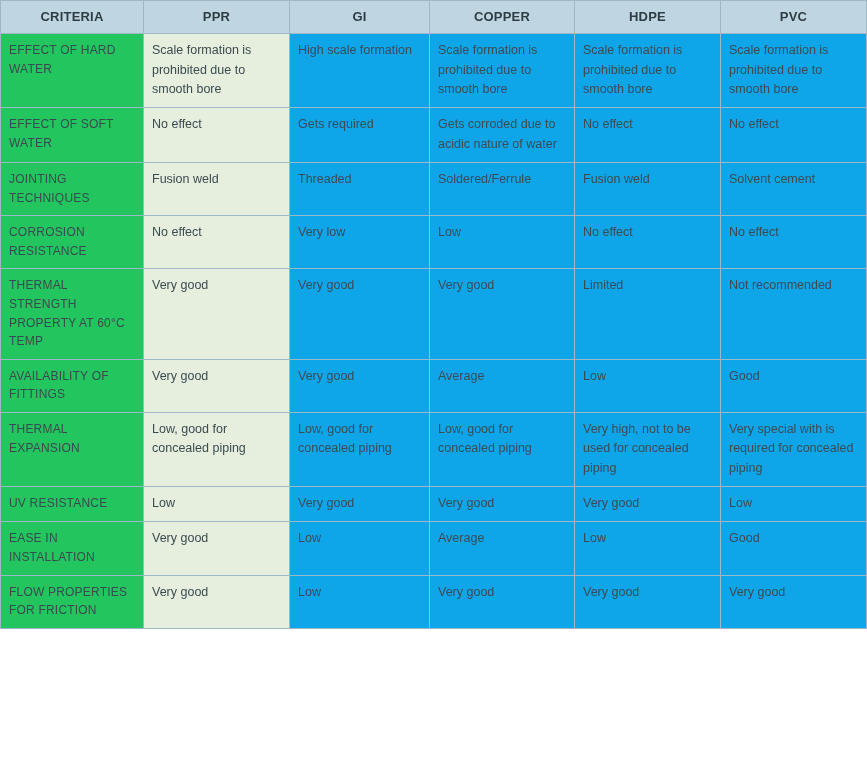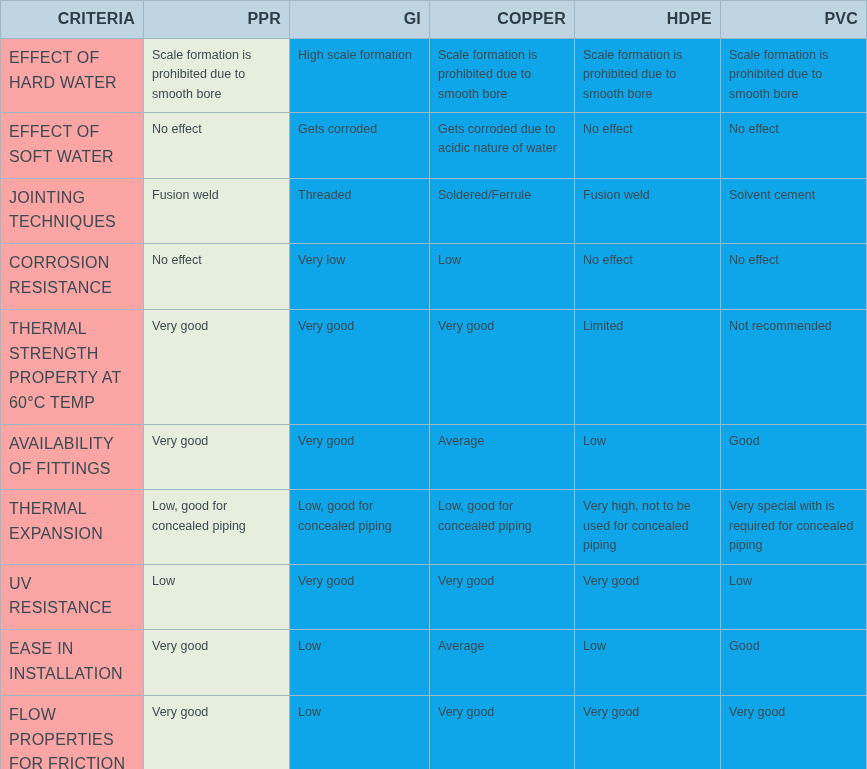--- a/index.html
+++ b/index.html
@@ -24,34 +24,34 @@
     vertical-align: top;
     padding: 7px 8px 8px 8px;
     font-size: 12.5px;
     line-height: 1.55;
     color: #3c4b52;
   }
   table.comparison thead th {
     background: #bfd5e2;
     color: #2e3d45;
     font-weight: bold;
-    font-size: 16px;
+    font-size: 13px;
     letter-spacing: 0.2px;
-    text-align: right;
+    text-align: center;
     padding-top: 6px;
     padding-bottom: 6px;
     height: 18px;
   }
   
   table.comparison tbody th.criteria {
-    background: #fca5a5;
+    background: #22c55e;
     color: #3b4a52;
     font-weight: normal;
     text-align: left;
-    font-size: 16px;
+    font-size: 12px;
     letter-spacing: 0.2px;
   }
   
   table.comparison td.ppr {
     background: #e6eedd;
   }
   table.comparison td.plain {
     background: #0ea5e9;
   }
   col.c-criteria { width: 143px; }
@@ -88,21 +88,21 @@
       <th class="criteria">EFFECT OF HARD WATER</th>
       <td class="ppr">Scale formation is prohibited due to smooth bore</td>
       <td class="plain">High scale formation</td>
       <td class="plain">Scale formation is prohibited due to smooth bore</td>
       <td class="plain">Scale formation is prohibited due to smooth bore</td>
       <td class="plain">Scale formation is prohibited due to smooth bore</td>
     </tr>
     <tr>
       <th class="criteria">EFFECT OF SOFT WATER</th>
       <td class="ppr">No effect</td>
-      <td class="plain">Gets corroded</td>
+      <td class="plain">Gets required</td>
       <td class="plain">Gets corroded due to acidic nature of water</td>
       <td class="plain">No effect</td>
       <td class="plain">No effect</td>
     </tr>
     <tr>
       <th class="criteria">JOINTING TECHNIQUES</th>
       <td class="ppr">Fusion weld</td>
       <td class="plain">Threaded</td>
       <td class="plain">Soldered/Ferrule</td>
       <td class="plain">Fusion weld</td>

